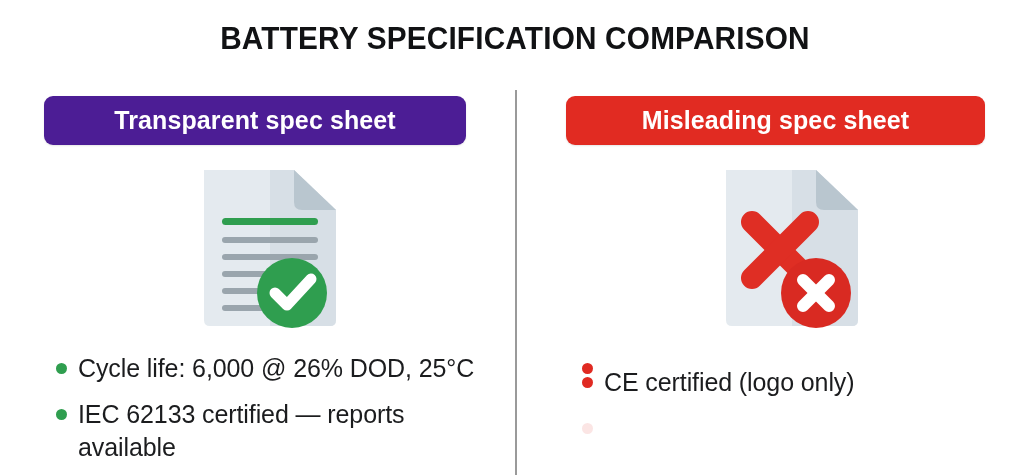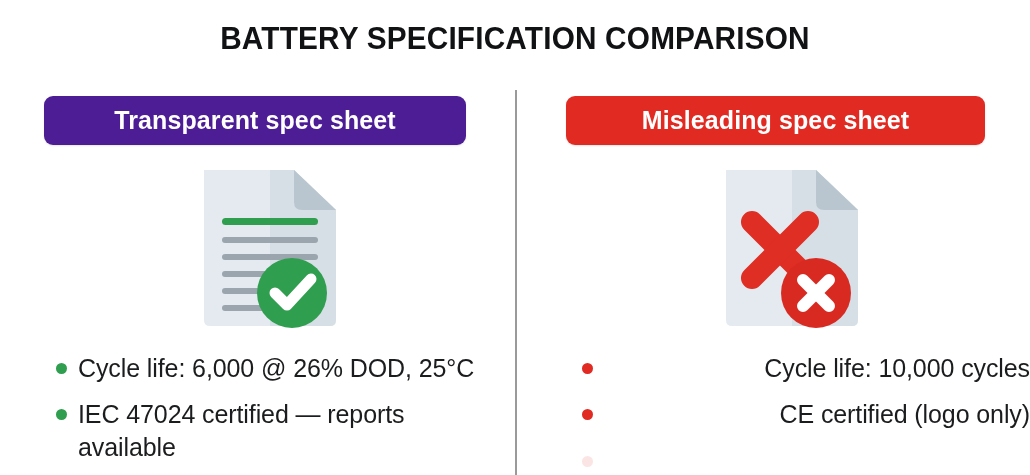--- a/index.html
+++ b/index.html
@@ -36,21 +36,21 @@
     background: #9a9a9a;
   }
 
   .column {
     position: absolute;
     top: 90px;
     width: 470px;
     height: 385px;
   }
   .column.left  { left: 30px; }
-  .column.right { left: 552px; text-align: right; }
+  .column.right { left: 552px; }
 
   .banner {
     position: absolute;
     top: 6px;
     height: 49px;
     border-radius: 9px;
     display: flex;
     align-items: center;
     justify-content: center;
     color: #ffffff;
@@ -145,21 +145,21 @@
     </svg>
   </div>
 
   <div class="bullets">
     <div class="bullet-row">
       <span class="bullet-dot"></span>
       <span>Cycle life: 6,000 @ 26% DOD, 25°C</span>
     </div>
     <div class="bullet-row">
       <span class="bullet-dot"></span>
-      <span>IEC 47024 certified — reports available</span>
+      <span>IEC 62133 certified — reports available</span>
     </div>
   </div>
 </div>
 
 <div class="column right">
 
   <div class="banner">Misleading spec sheet</div>
 
   <div class="doc-wrap">
     <svg class="doc-svg" viewBox="0 0 160 172" xmlns="http://www.w3.org/2000/svg">
@@ -179,21 +179,20 @@
           <line x1="91" y1="118" x2="117" y2="144"></line>
           <line x1="117" y1="118" x2="91" y2="144"></line>
         </g>
       </g>
     </svg>
   </div>
 
   <div class="bullets">
     <div class="bullet-row">
       <span class="bullet-dot"></span>
-      <span>Cycle life: 10,000 cycles</span>
     </div>
     <div class="bullet-row">
       <span class="bullet-dot"></span>
       <span>CE certified (logo only)</span>
     </div>
     <div class="bullet-row clipped">
       <span class="bullet-dot"></span>
       <span></span>
     </div>
   </div>

